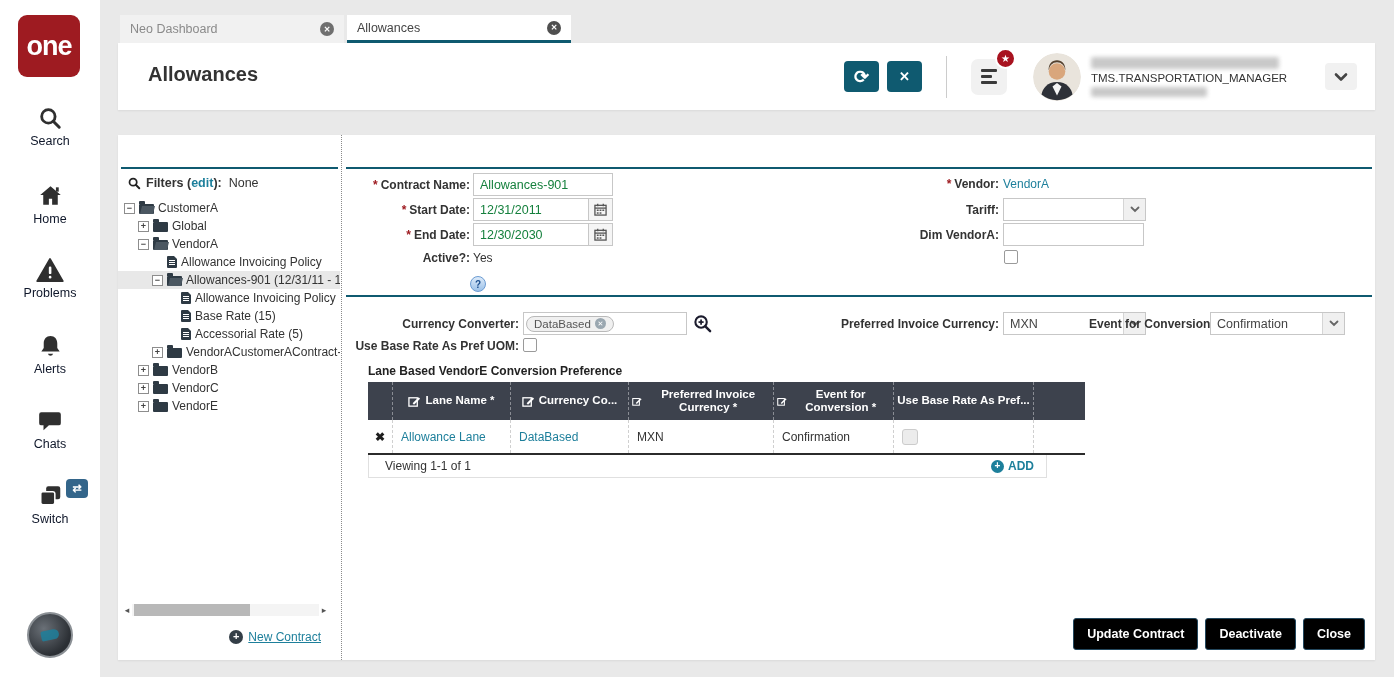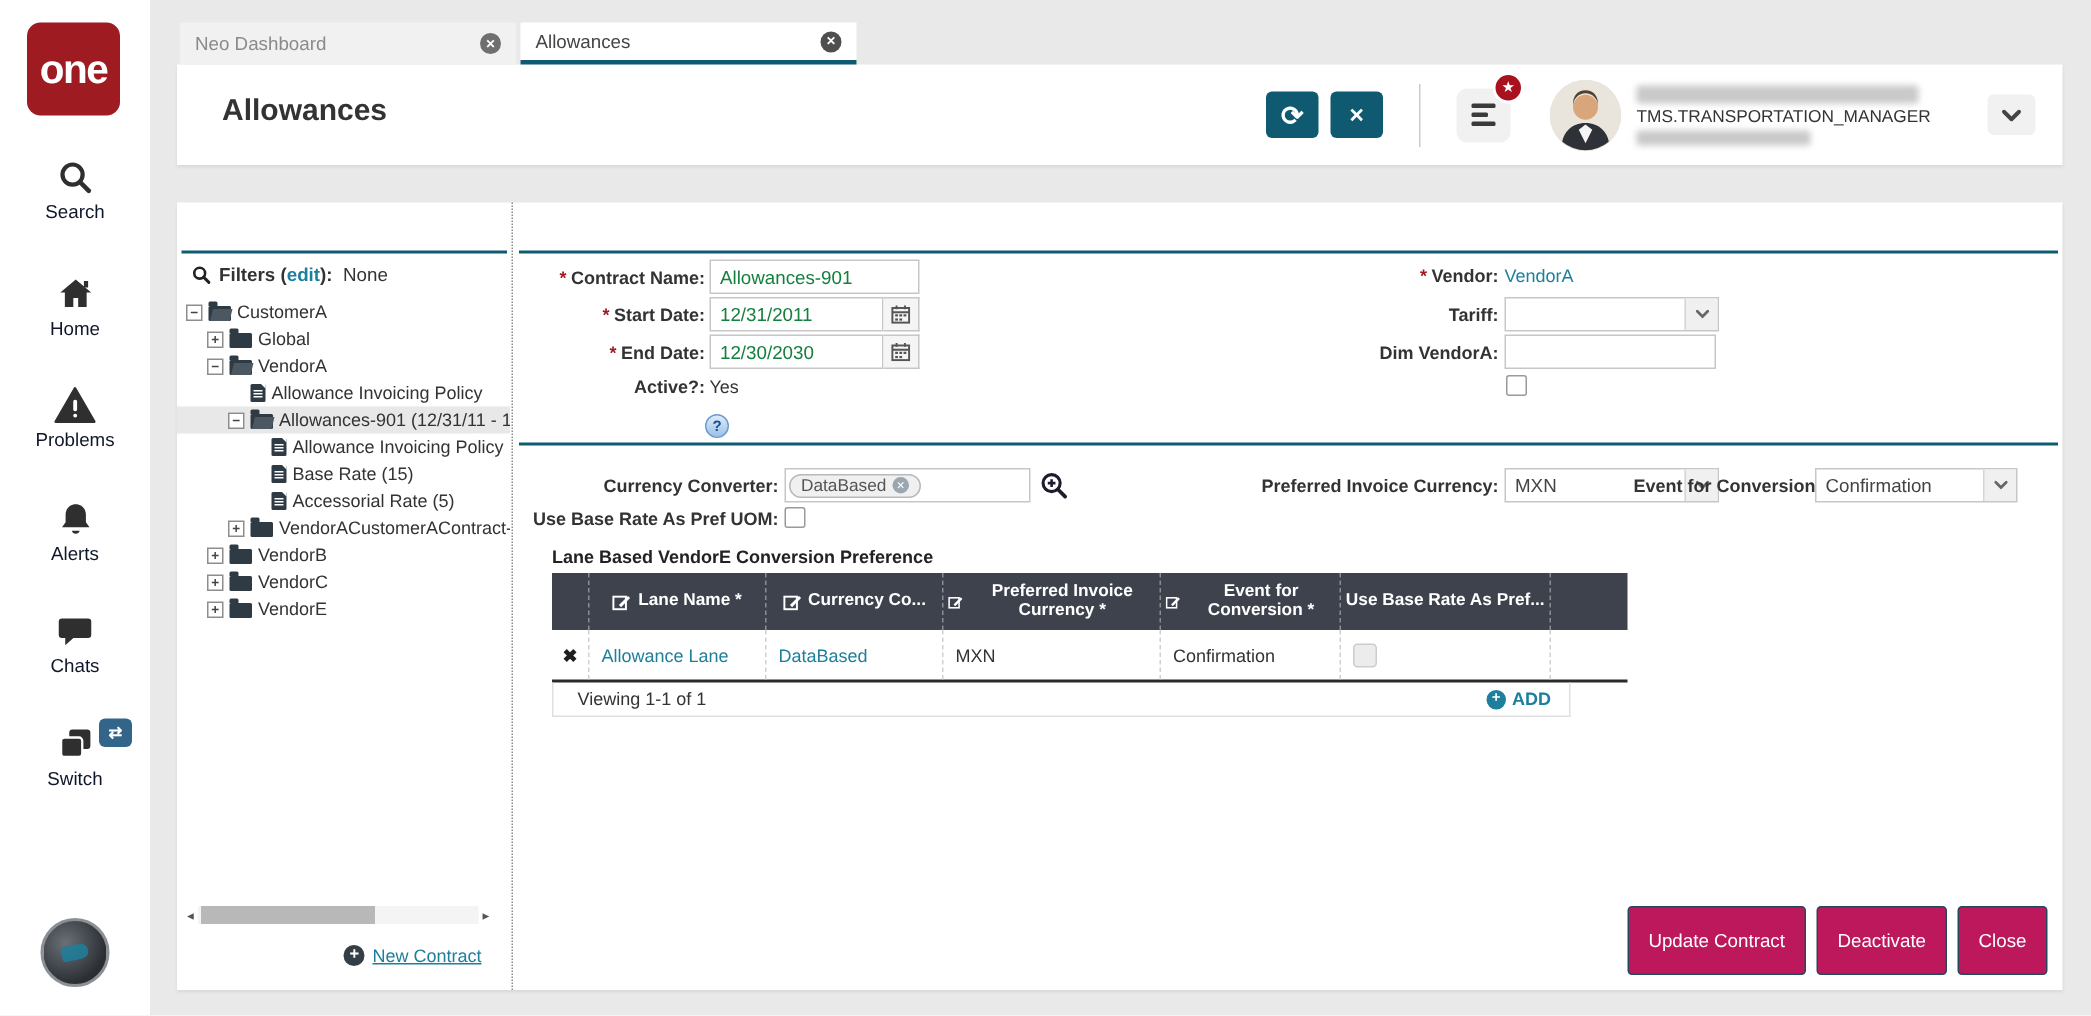--- a/index.html
+++ b/index.html
@@ -115,22 +115,22 @@
   .del-x { color:#1e1e1e; font-weight:bold; font-size:12px; cursor:pointer; }
   .cbox-dis { width:16px; height:16px; border:1px solid #ccc; border-radius:3px; background:#ececec; }
   .ltfoot { display:flex; width:679px; height:23px; align-items:center; justify-content:space-between;
             border:1px solid #e0e0e0; border-top:none; padding:0 12px 0 16px; }
   .addlink { display:flex; align-items:center; gap:4px; cursor:pointer; }
   .plus-teal { width:13px; height:13px; border-radius:50%; background:#1d7f9b; color:#fff; font-size:10px; line-height:12px; text-align:center; font-weight:bold; }
   .addlink span.txt { color:#1d7f9b; font-weight:bold; font-size:12px; }
 
   
   .actions { position:absolute; right:10px; bottom:10px; display:flex; gap:7px; }
-  .act-btn { height:46px; padding:0 13px; background:#be185d; border:1px solid #24485e; border-radius:3px;
-             color:#fff; font-size:12.5px; font-weight:normal; font-family:inherit; cursor:pointer; }
+  .act-btn { height:32px; padding:0 13px; background:#000000; border:1px solid #24485e; border-radius:3px;
+             color:#fff; font-size:12.5px; font-weight:bold; font-family:inherit; cursor:pointer; }
   svg { display:block; }
 </style>
 </head>
 <body>
 
 <div class="page">
 
   <div class="sidebar">
     <div class="logo">one</div>
 

